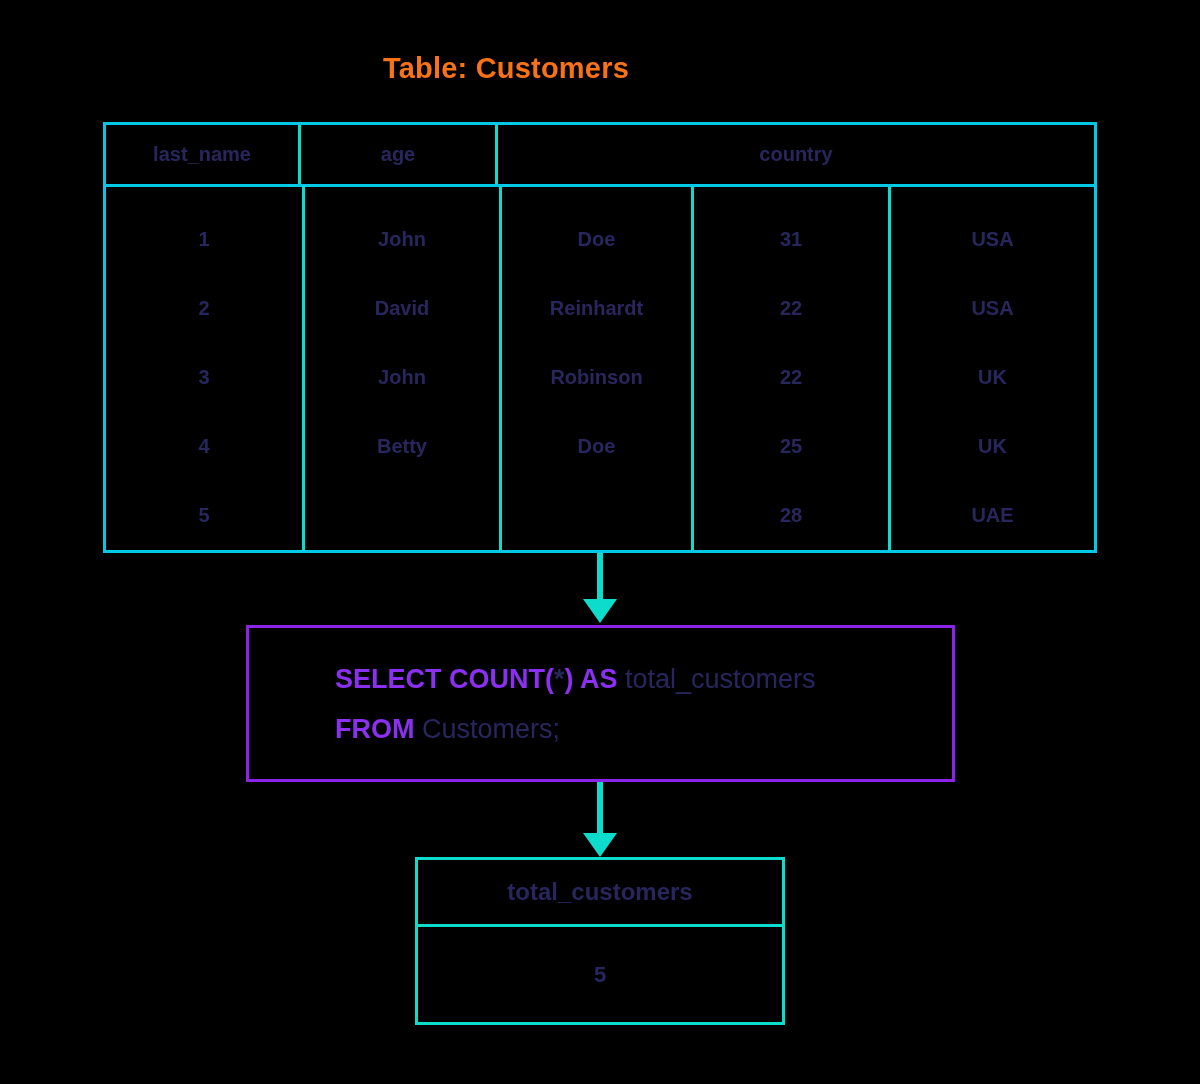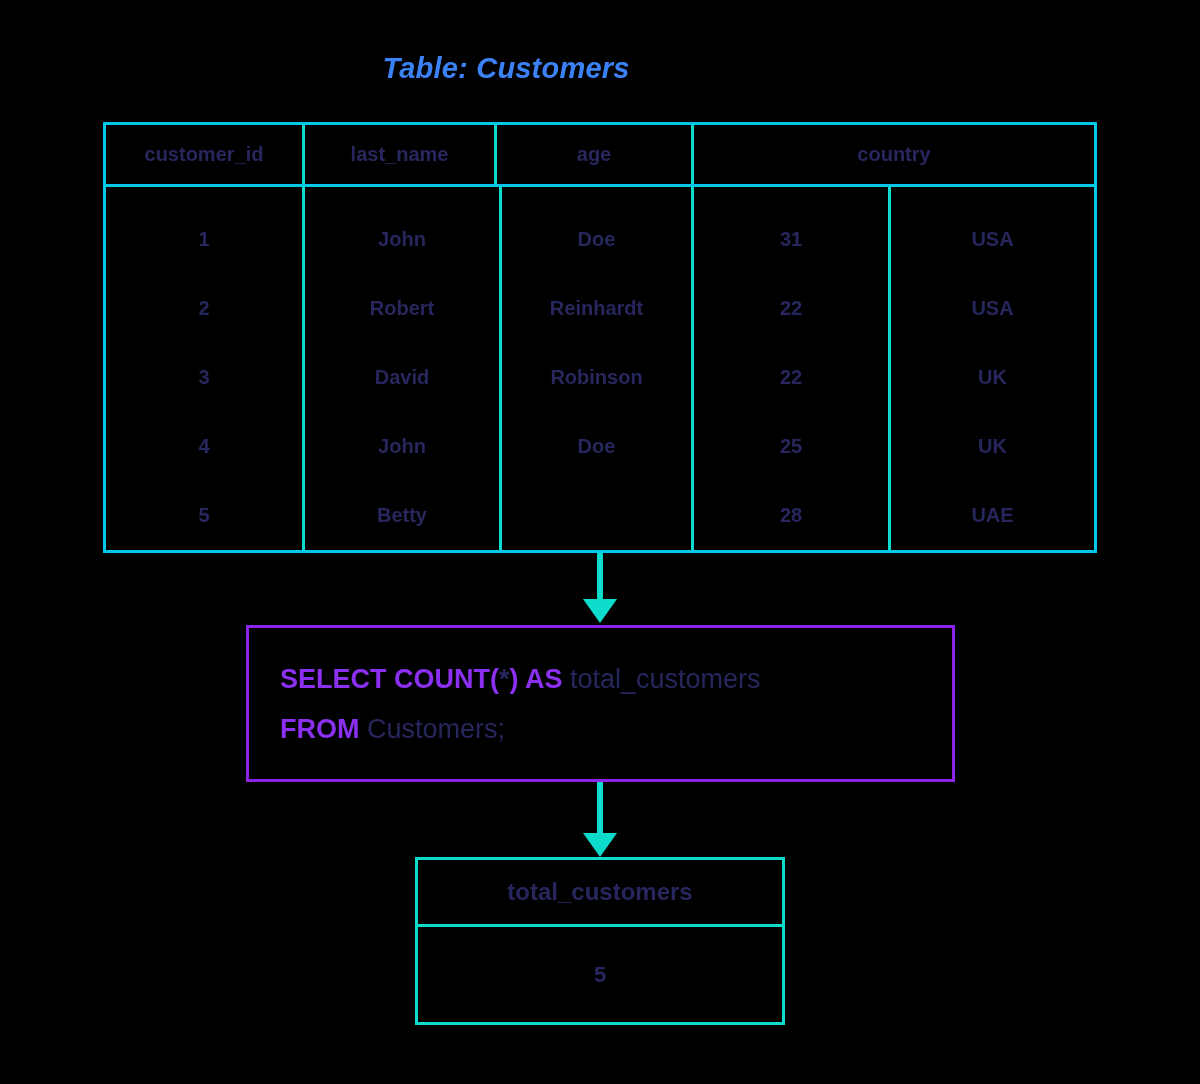--- a/index.html
+++ b/index.html
@@ -15,25 +15,24 @@
     overflow: hidden;
   }
 
   
   #diagram-title {
     position: absolute;
     left: 0;
     top: 52px;
     width: 1012px;
     text-align: center;
-    color: #3b82f6;
+    color: #f97316;
     font-size: 29px;
     font-weight: 700;
     letter-spacing: 0.2px;
-    font-style: italic;
   }
 
   
   #customers-table {
     position: absolute;
     left: 103px;
     top: 122px;
     width: 994px;
     height: 431px;
     box-sizing: border-box;
@@ -101,21 +100,21 @@
     position: absolute;
     left: 246px;
     top: 625px;
     width: 709px;
     height: 157px;
     box-sizing: border-box;
     border: 3px solid #8b23e8;
     display: flex;
     flex-direction: column;
     justify-content: center;
-    padding-left: 31px;
+    padding-left: 86px;
   }
   .sql-line {
     font-size: 27px;
     line-height: 50px;
     white-space: pre;
   }
   .kw {
     color: #8b2ff0;
     font-weight: 700;
   }
@@ -165,44 +164,40 @@
     font-weight: 700;
   }
 </style>
 </head>
 <body>
 
 <div id="diagram-title">Table: Customers</div>
 
 <div id="customers-table">
   <div class="thead">
-    <div class="col col-0">
-      <span class="th-label">customer_id</span>
-    </div>
     <div class="col col-2">
       <span class="th-label">last_name</span>
     </div>
     <div class="col col-3">
       <span class="th-label">age</span>
     </div>
     <div class="col col-4">
       <span class="th-label">country</span>
     </div>
   </div>
   <div class="tbody">
     <div class="col col-0">
       <div class="cell">1</div>
       <div class="cell">2</div>
       <div class="cell">3</div>
       <div class="cell">4</div>
       <div class="cell">5</div>
     </div>
     <div class="col col-1">
       <div class="cell">John</div>
-      <div class="cell">Robert</div>
       <div class="cell">David</div>
       <div class="cell">John</div>
       <div class="cell">Betty</div>
     </div>
     <div class="col col-2">
       <div class="cell">Doe</div>
       <div class="cell">Reinhardt</div>
       <div class="cell">Robinson</div>
       <div class="cell">Doe</div>
     </div>

